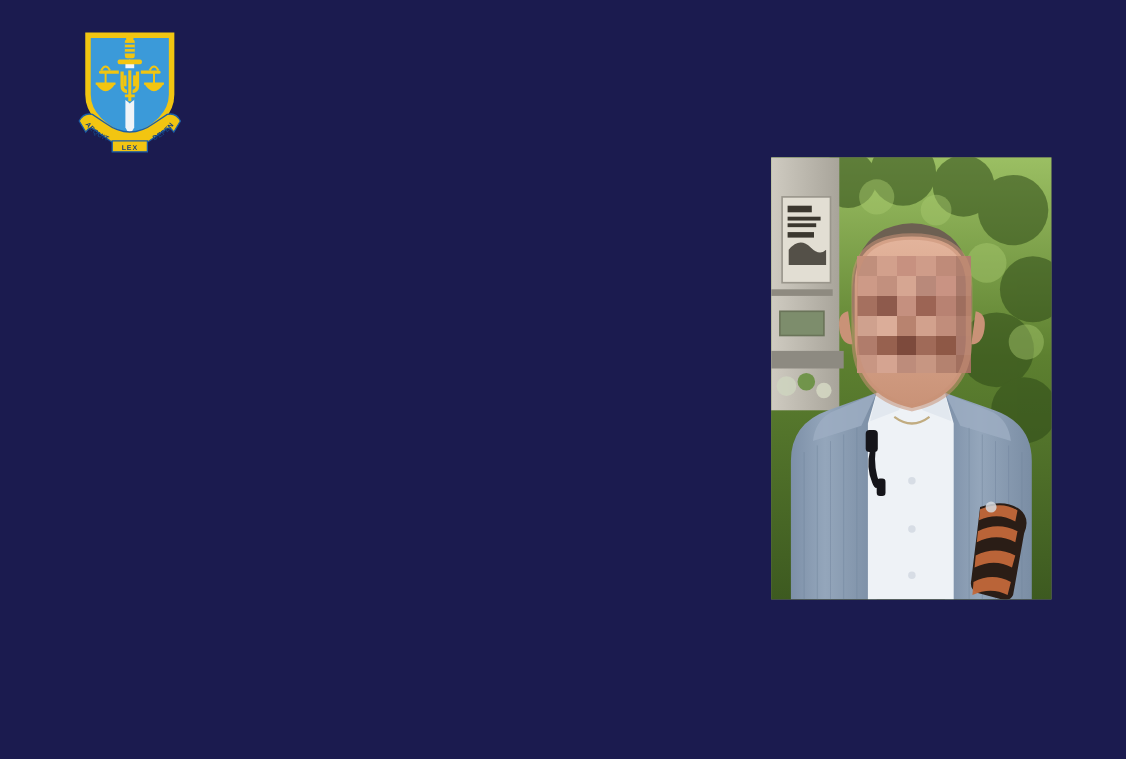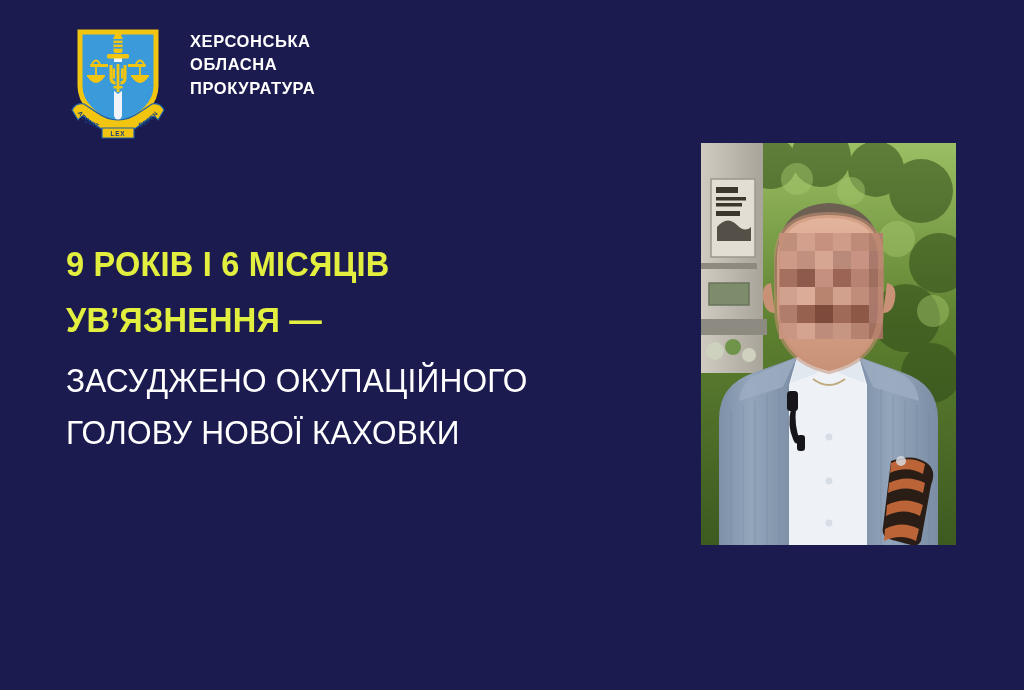--- a/index.html
+++ b/index.html
@@ -177,33 +177,22 @@
         <text font-family="Liberation Sans, sans-serif" font-size="6.2" font-weight="700" fill="#17407e" letter-spacing="0.5">
           <textPath href="#mottoLeft" startOffset="4%">AEQUITAS</textPath>
         </text>
         <text font-family="Liberation Sans, sans-serif" font-size="6.2" font-weight="700" fill="#17407e" letter-spacing="0.5">
           <textPath href="#mottoRight" startOffset="4%">DEFENSIO</textPath>
         </text>
         <text x="52" y="112" text-anchor="middle" font-family="Liberation Sans, sans-serif" font-size="6.4" font-weight="700" fill="#17407e" letter-spacing="0.8">LEX</text>
       </svg>
     </span>
 
-    <div class="brand-text">
-      <div class="brand-line">ХЕРСОНСЬКА</div>
-      <div class="brand-line">ОБЛАСНА</div>
-      <div class="brand-line">ПРОКУРАТУРА</div>
-    </div>
   </div>
 
-  <div class="headline">
-    <p class="headline-accent">9 РОКІВ І 6 МІСЯЦІВ</p>
-    <p class="headline-accent">УВ’ЯЗНЕННЯ —</p>
-    <p class="headline-plain first">ЗАСУДЖЕНО ОКУПАЦІЙНОГО</p>
-    <p class="headline-plain">ГОЛОВУ НОВОЇ КАХОВКИ</p>
-  </div>
 
   <div class="photo">
     <svg viewBox="0 0 255 402" xmlns="http://www.w3.org/2000/svg">
       <defs>
         <linearGradient id="foliage" x1="0" y1="0" x2="0" y2="1">
           <stop offset="0%" stop-color="#9bbf63"></stop>
           <stop offset="45%" stop-color="#5d8030"></stop>
           <stop offset="100%" stop-color="#3d5a20"></stop>
         </linearGradient>
         <linearGradient id="suitGrad" x1="0" y1="0" x2="1" y2="0">

